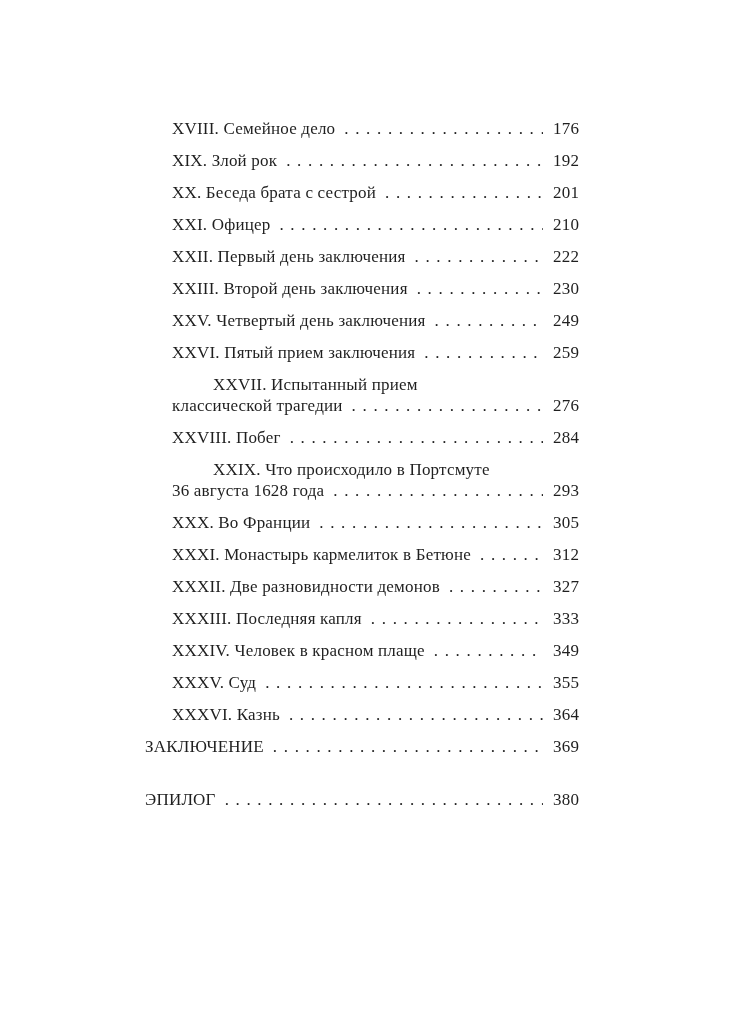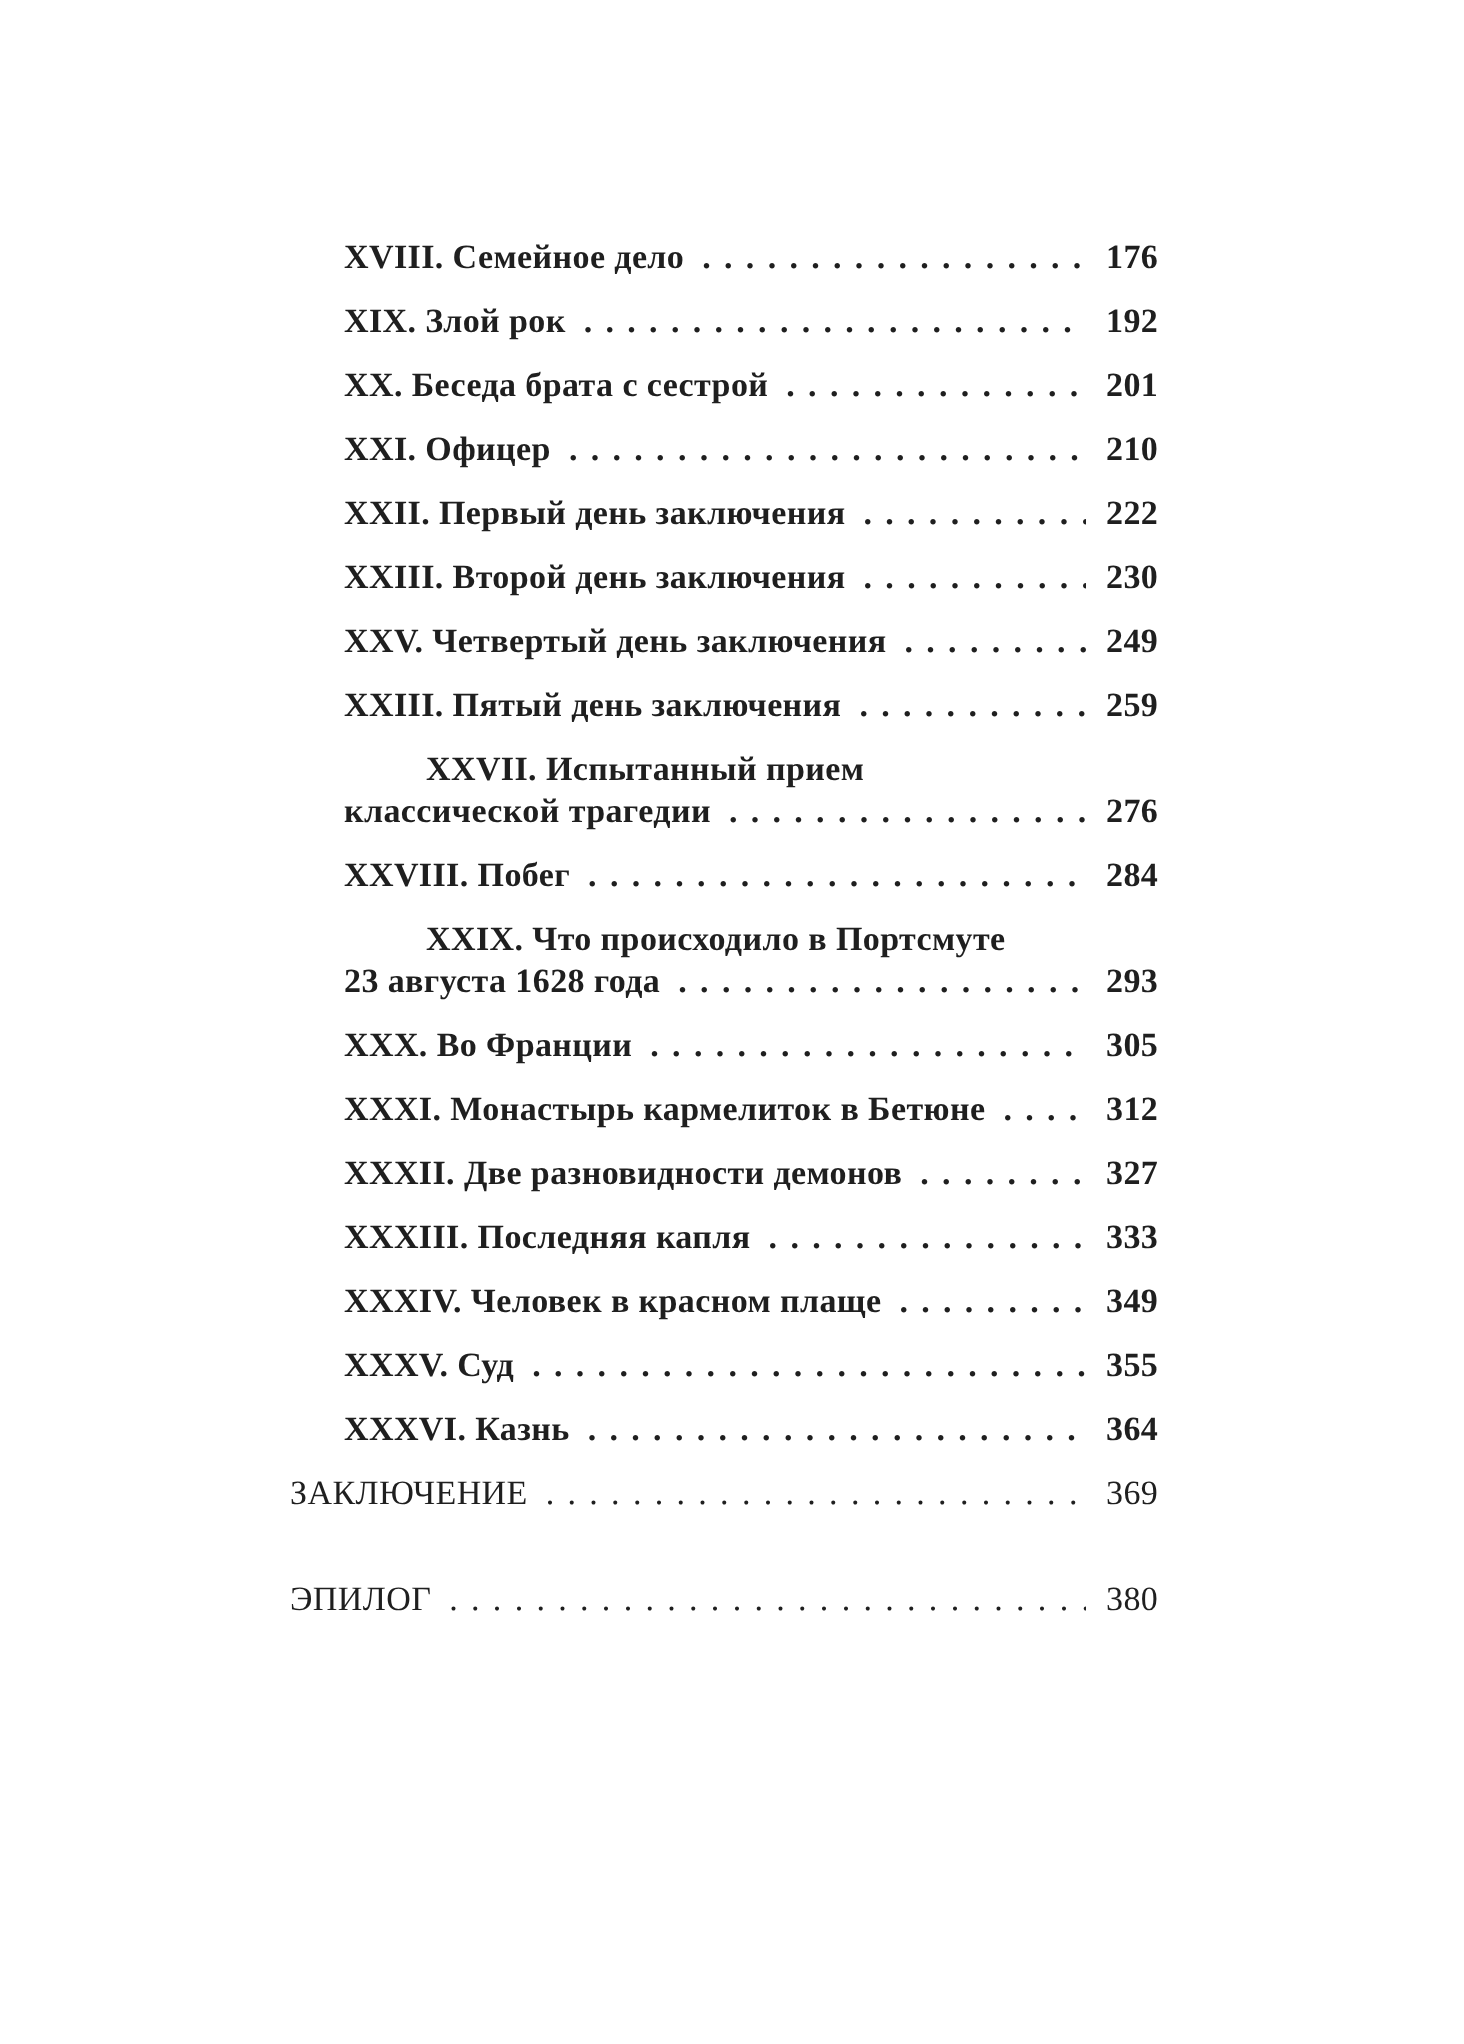--- a/index.html
+++ b/index.html
@@ -17,21 +17,20 @@
     font-family: "Liberation Serif", "DejaVu Serif", serif;
     font-size: 17px;
     line-height: 21px;
     color: #1f1f1f;
     letter-spacing: 0.2px;
     overflow: hidden;
   }
   .chapter-list .entry {
     padding-left: 27px;
     margin-bottom: 11px;
-    font-weight: bold;
   }
   .entry .line-first {
     white-space: nowrap;
     margin-left: 41px;
   }
   .row {
     display: flex;
     align-items: baseline;
   }
   .title {
@@ -109,21 +108,21 @@
   </div>
       <div class="entry">
     <div class="row">
       <span class="title">XXV. Четвертый день заключения</span>
       <span class="dots"></span>
       <span class="page-num">249</span>
     </div>
   </div>
       <div class="entry">
     <div class="row">
-      <span class="title">XXIII. Пятый день заключения</span>
+      <span class="title">XXVI. Пятый прием заключения</span>
       <span class="dots"></span>
       <span class="page-num">259</span>
     </div>
   </div>
       <div class="entry">
     <div class="line-first">XXVII. Испытанный прием</div>
         <div class="row">
       <span class="title">классической трагедии</span>
       <span class="dots"></span>
       <span class="page-num">276</span>
@@ -132,21 +131,21 @@
       <div class="entry">
     <div class="row">
       <span class="title">XXVIII. Побег</span>
       <span class="dots"></span>
       <span class="page-num">284</span>
     </div>
   </div>
       <div class="entry">
     <div class="line-first">XXIX. Что происходило в Портсмуте</div>
         <div class="row">
-      <span class="title">23 августа 1628 года</span>
+      <span class="title">36 августа 1628 года</span>
       <span class="dots"></span>
       <span class="page-num">293</span>
     </div>
   </div>
       <div class="entry">
     <div class="row">
       <span class="title">XXX. Во Франции</span>
       <span class="dots"></span>
       <span class="page-num">305</span>
     </div>

